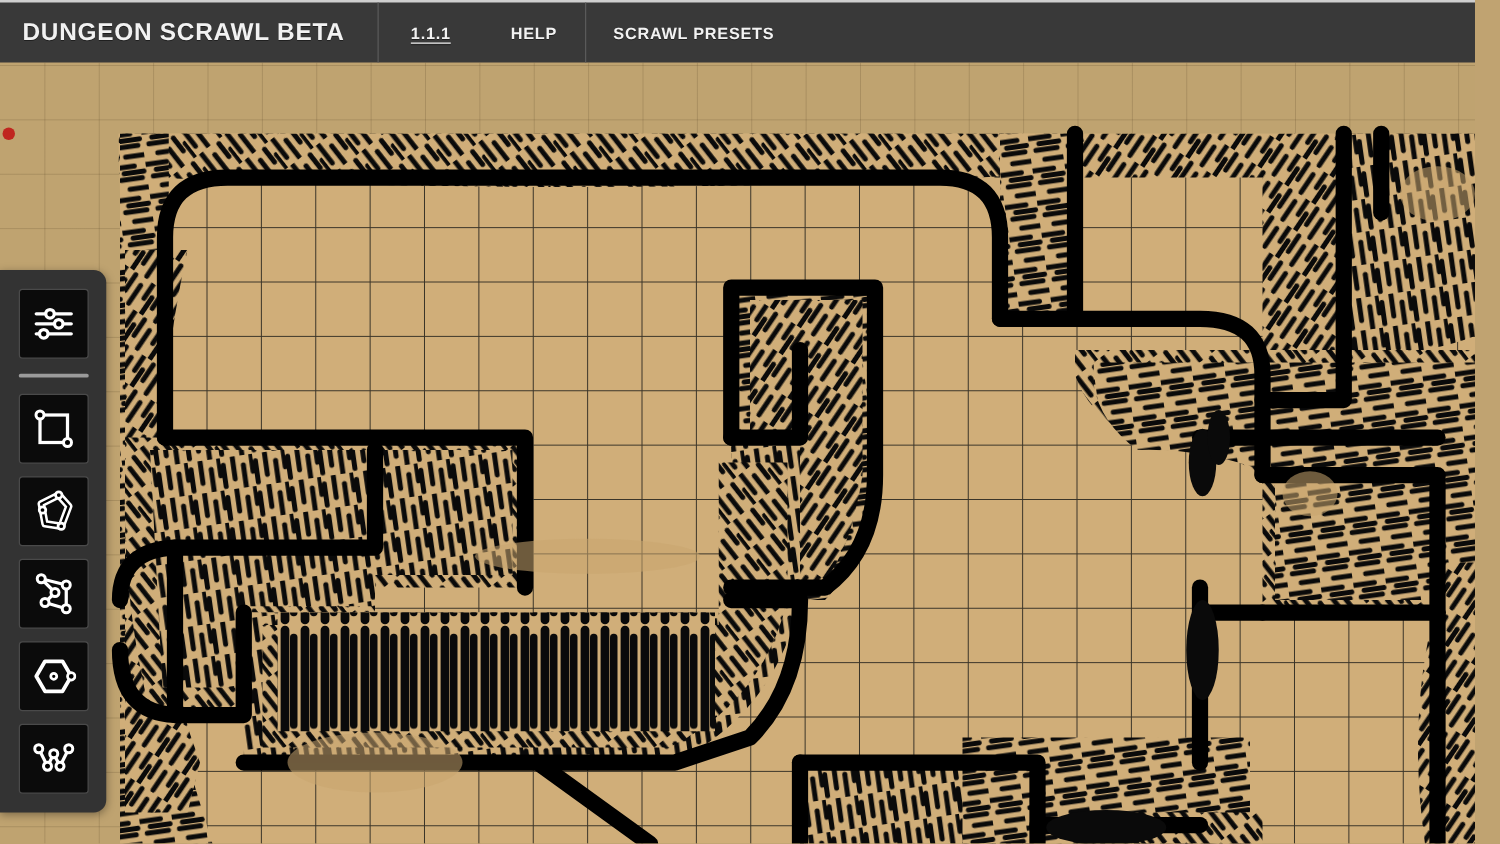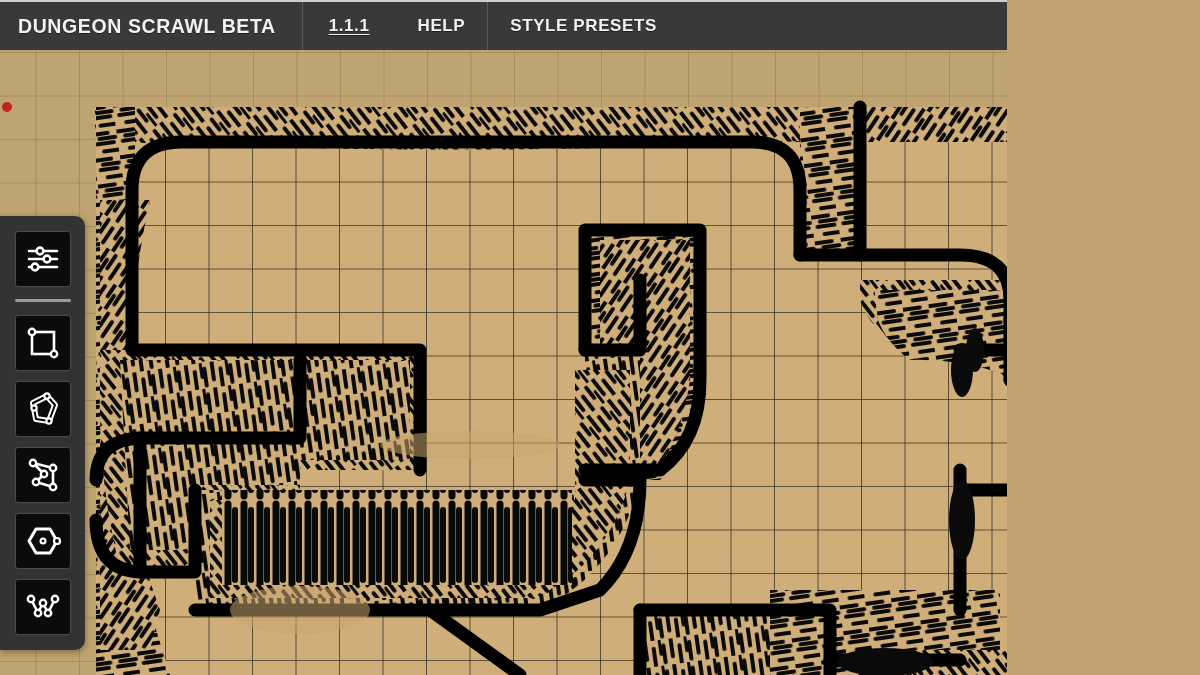--- a/index.html
+++ b/index.html
@@ -2,21 +2,21 @@
 <html><head>
 <meta charset="utf-8">
 <style>
   html,body{margin:0;padding:0;}
   body{
     width:1200px;height:675px;overflow:hidden;
     background:#c0a371;
     font-family:"Liberation Sans", sans-serif;
     -webkit-font-smoothing:antialiased;
   }
-  #app{position:relative;width:1007px;height:675px;overflow:hidden;}
+  #app{position:relative;width:1180px;height:675px;overflow:hidden;}
 
   
   #canvas{
     position:absolute;left:0;top:50px;width:1200px;height:625px;
     background:#bfa370;overflow:hidden;
   }
   
   #backdrop-grid{
     position:absolute;inset:0;
     background-image:
@@ -33,21 +33,21 @@
     background:#393939;
     border-top:2px solid #cfcfcf;
     box-sizing:border-box;
     display:flex;align-items:stretch;
     z-index:40;
     user-select:none;
   }
   .mb-item{
     display:flex;align-items:center;
     color:#f2f2f2;
-    font-size:17px;font-weight:bold;letter-spacing:.6px;
+    font-size:13px;font-weight:bold;letter-spacing:.6px;
     padding:0 22px;
     white-space:nowrap;
     text-shadow:0 1px 0 rgba(0,0,0,.45);
   }
   .mb-item.brand{padding-left:18px;padding-right:26px;font-size:19.5px;}
   .mb-item.version{text-decoration:underline;text-underline-offset:3px;padding:0 26px;}
   .mb-sep{width:1px;background:#5a5a5a;margin:0;align-self:stretch;}
 
   
   #toolpanel{
@@ -242,21 +242,21 @@
 
     <div id="vertex-marker"></div>
   </div>
 
   <div id="menubar">
     <div class="mb-item brand">DUNGEON SCRAWL BETA</div>
     <div class="mb-sep"></div>
     <div class="mb-item version">1.1.1</div>
     <div class="mb-item">HELP</div>
     <div class="mb-sep"></div>
-    <div class="mb-item">STYLE PRESETS</div>
+    <div class="mb-item">SCRAWL PRESETS</div>
   </div>
 
   <div id="toolpanel">
 
     <div class="tool-btn" title="Settings">
       <span>
         <svg width="34" height="30" viewBox="0 0 34 30">
           <g stroke="#fff" stroke-width="2.6" stroke-linecap="round" fill="none">
             <line x1="3" y1="7" x2="31" y2="7"></line>
             <line x1="3" y1="15" x2="31" y2="15"></line>

